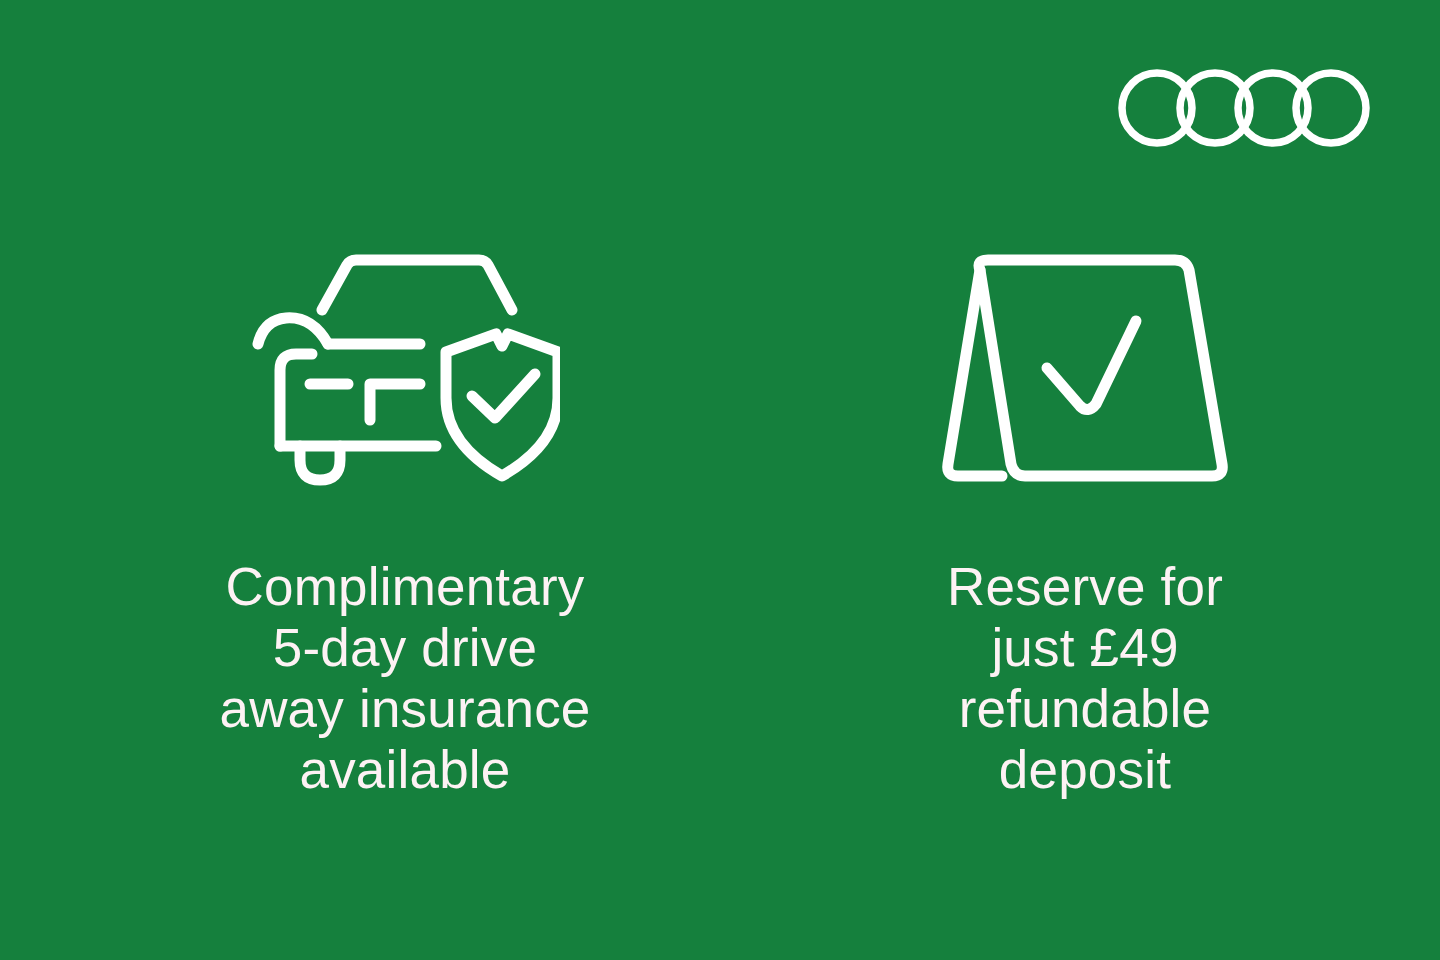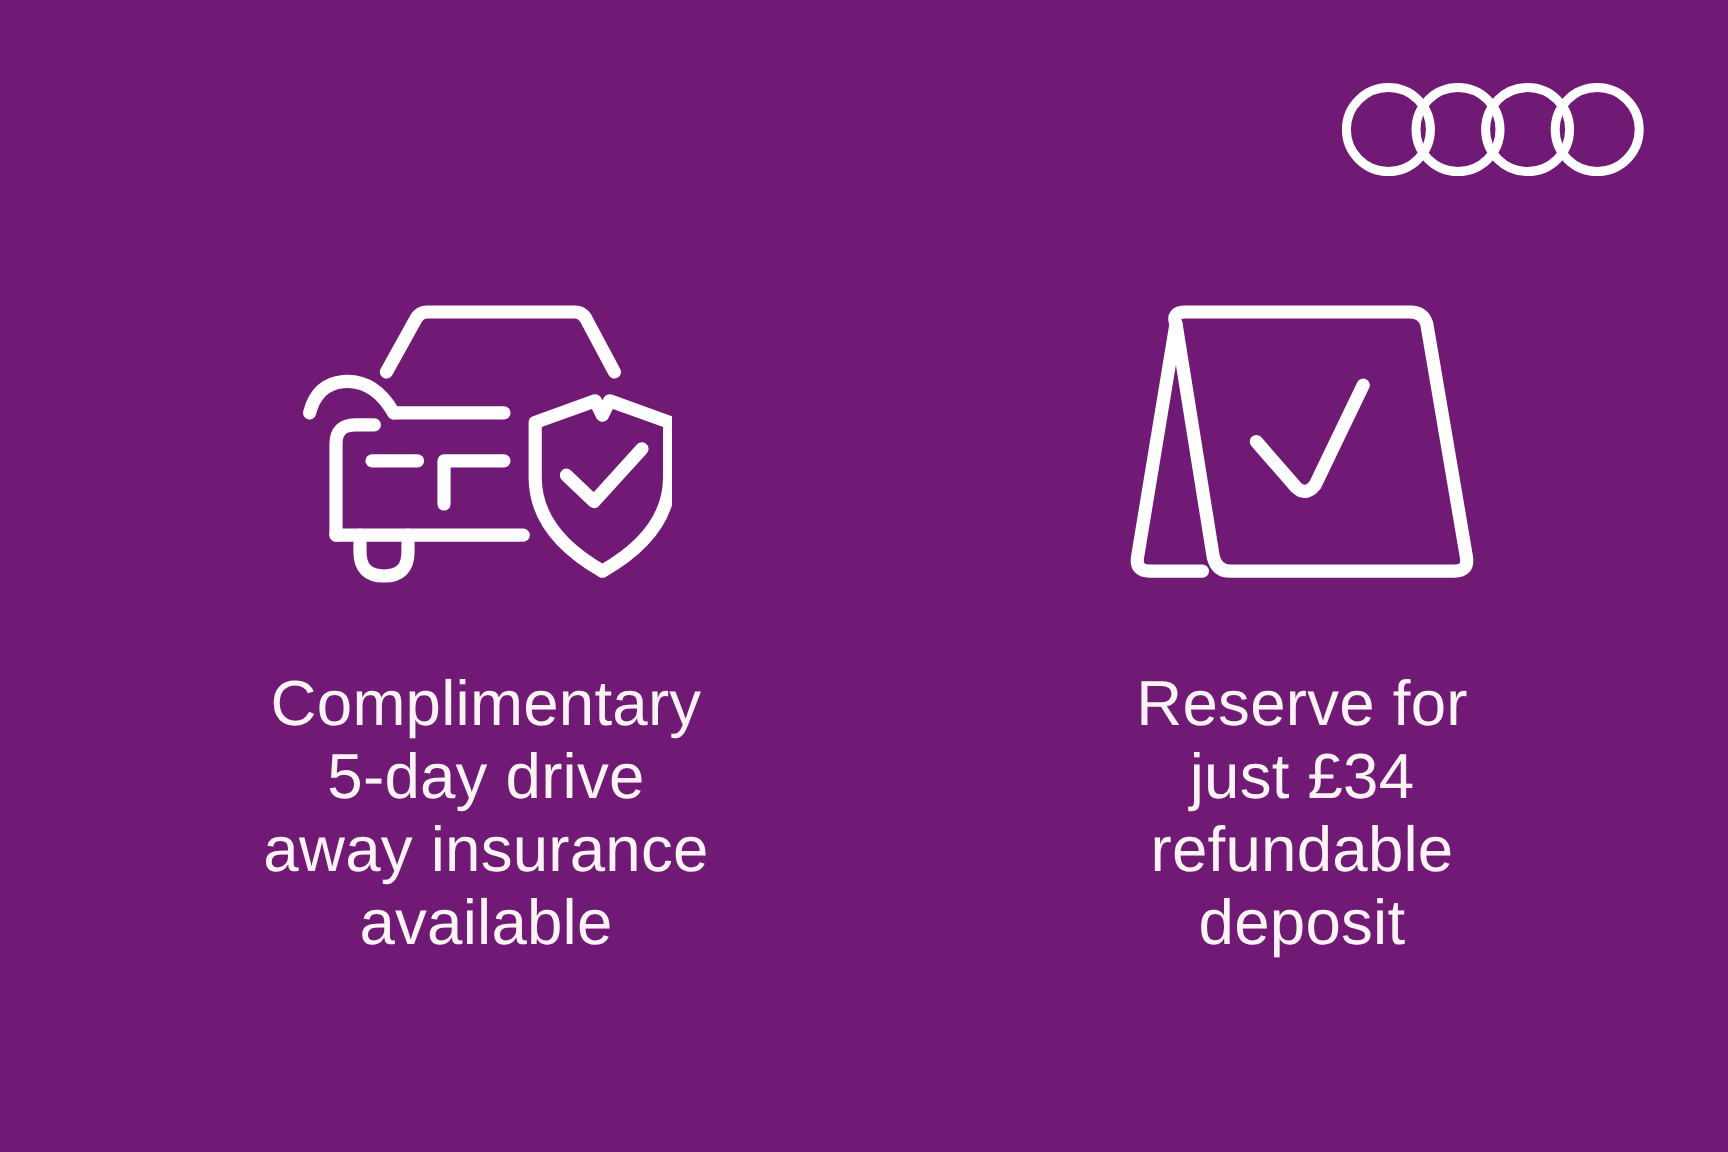--- a/index.html
+++ b/index.html
@@ -13,21 +13,21 @@
 
   body {
     font-family: "Liberation Sans", "DejaVu Sans", sans-serif;
     background: #f20436;
   }
 
   .banner {
     position: relative;
     width: 1440px;
     height: 960px;
-    background: #701a75;
+    background: #15803d;
     overflow: hidden;
   }
 
   
   .brand-logo {
     position: absolute;
     top: 62px;
     left: 1118px;
     width: 252px;
     height: 92px;
@@ -150,19 +150,19 @@
                      L282 216 Q284 228 272 228 L85 228 Q74 228 71 216 Z"></path>
 
             <path d="M40 22 L8 216 Q6 228 18 228 L62 228"></path>
 
             <path d="M107 120 L140 158 Q148 166 156 156 L196 73"></path>
           </g>
         </svg>
       </div>
 
       <div class="feature-text">Reserve for
-just £34
+just £49
 refundable
 deposit</div>
     </div>
 
   </div>
 </div>
 
 </body></html>

